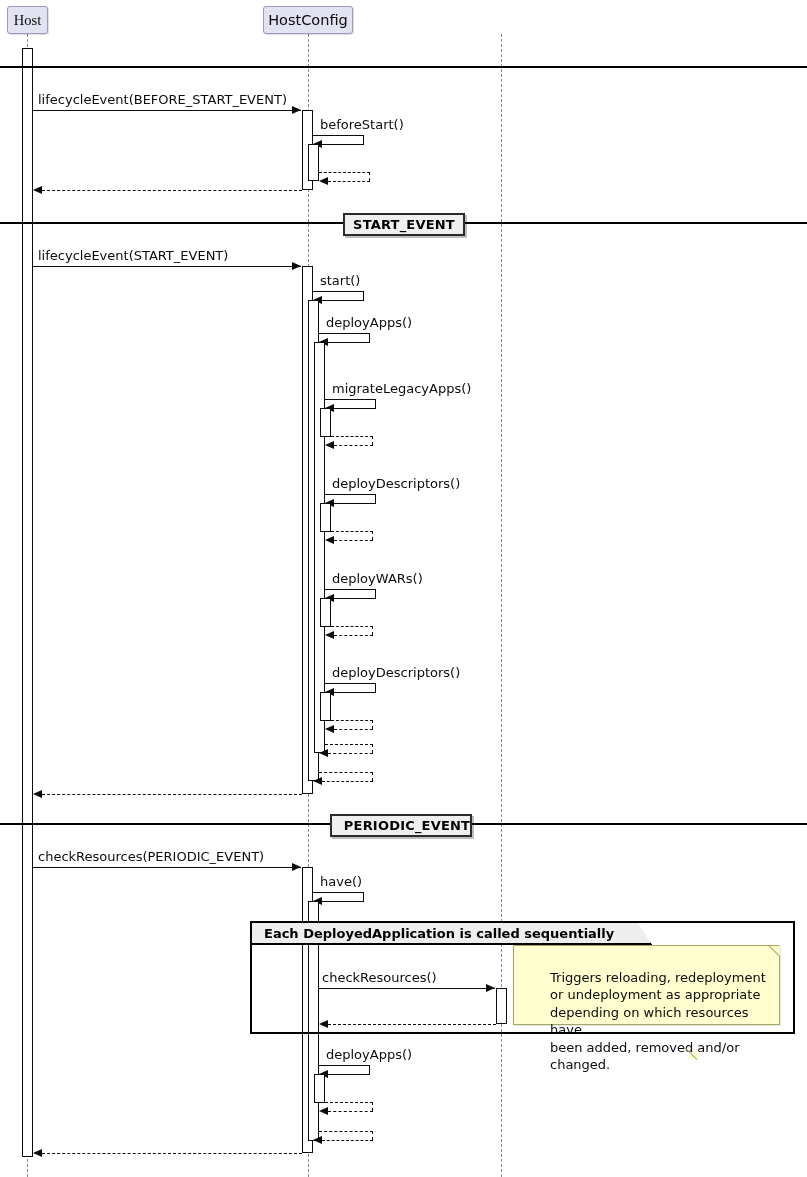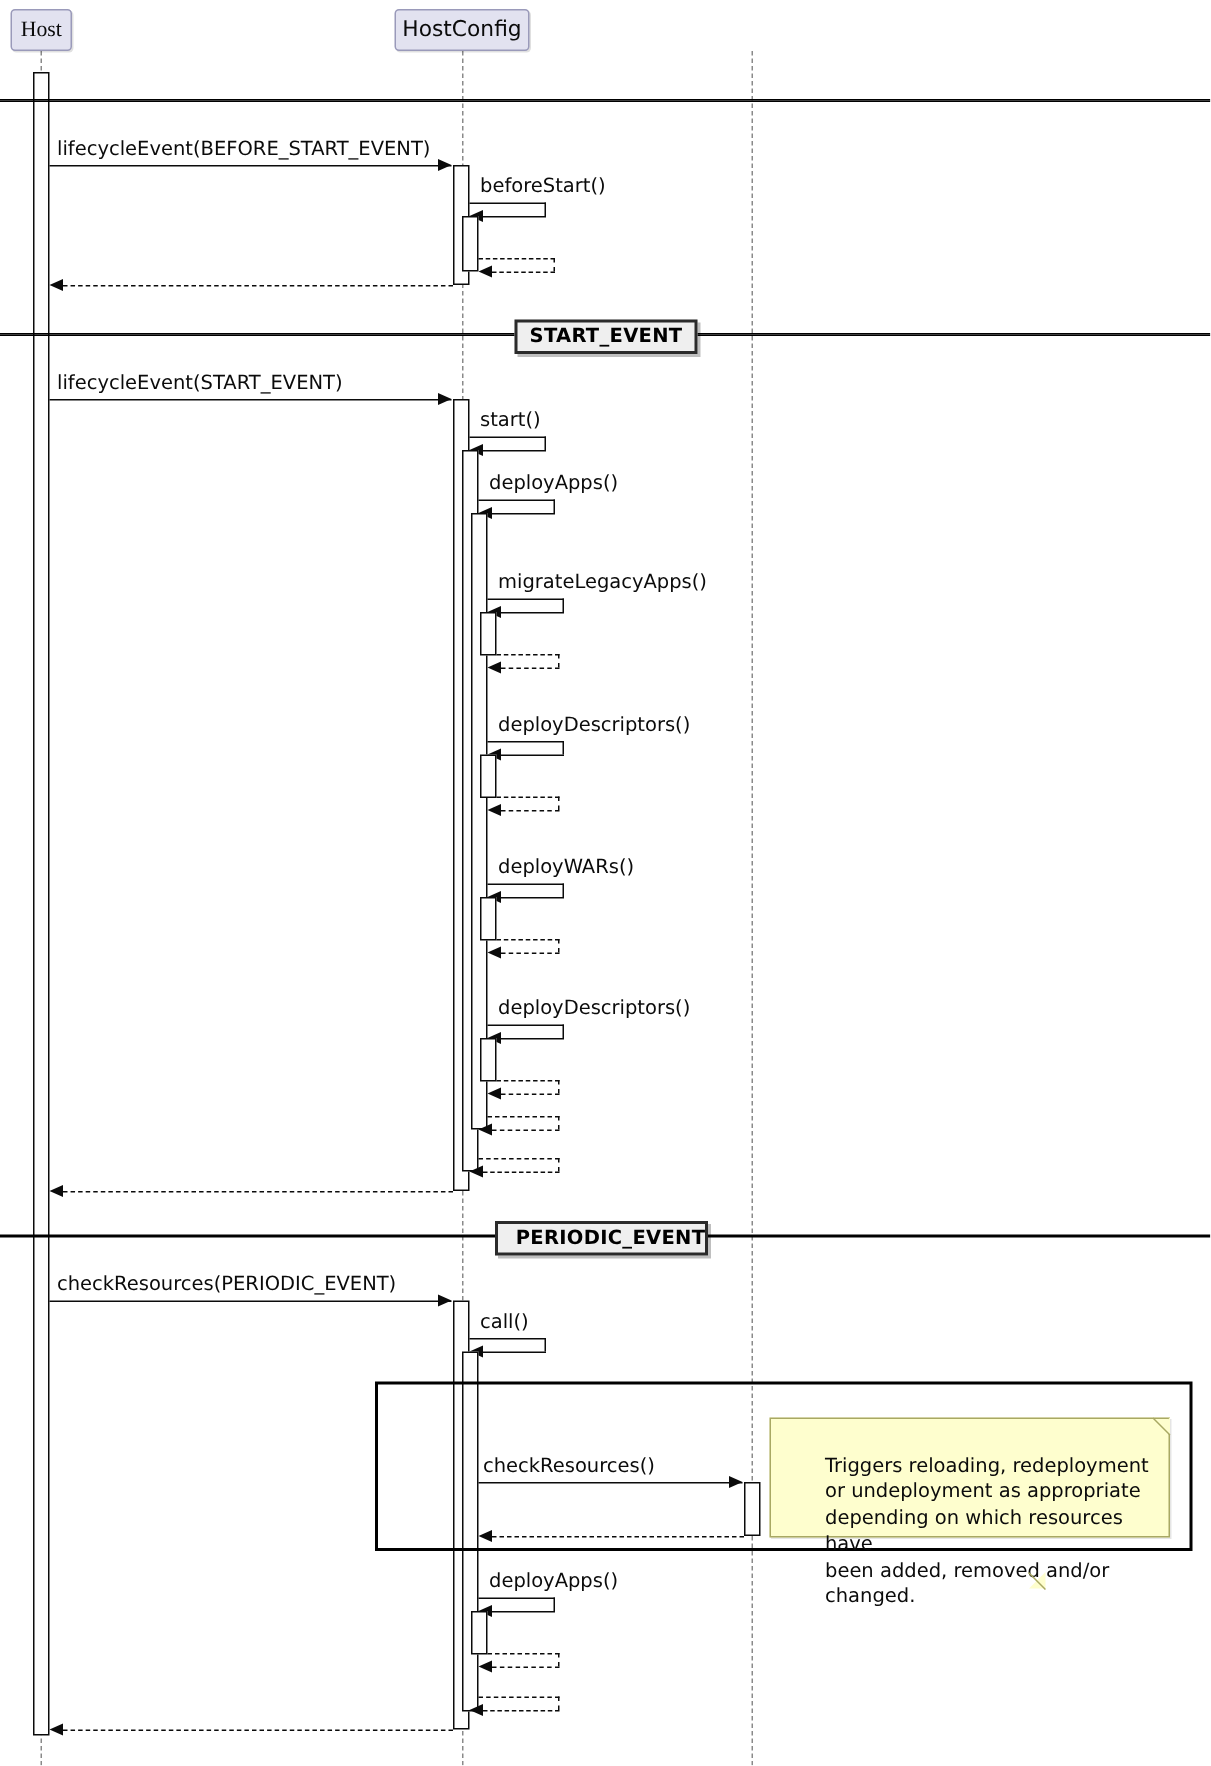--- a/index.html
+++ b/index.html
@@ -217,29 +217,32 @@
   <div class="divider-box" style="left:330px;top:814px;width:142px;height:23px;padding-left:12px;">
     <span>PERIODIC_EVENT</span>
   </div>
 
   <div class="msg-label" style="left:38px;top:849px;">checkResources(PERIODIC_EVENT)</div>
   <div class="msg-line" style="left:33px;top:867px;width:268px;"></div>
   <div class="arrow-r" style="left:292px;top:862.5px;"></div>
 
   <div class="activation" style="left:302px;top:867px;width:11px;height:286px;"></div>
 
-  <div class="msg-label" style="left:320px;top:874px;">call()</div>
+  <div class="msg-label" style="left:320px;top:874px;">have()</div>
   <div class="msg-line" style="left:313px;top:892px;width:51px;"></div>
   <div class="msg-vert" style="left:363px;top:892px;height:9px;"></div>
   <div class="msg-line" style="left:322px;top:901px;width:42px;"></div>
   <div class="arrow-l" style="left:313px;top:896.5px;"></div>
 
   <div class="activation" style="left:308px;top:901px;width:11px;height:240px;"></div>
 
   <div class="group-frame" style="left:250px;top:921px;width:545px;height:113px;"></div>
+  <div class="group-tab" style="left:252px;top:923px;width:400px;height:22px;">
+    <span>Each DeployedApplication is called sequentially</span>
+  </div>
 
   <div class="msg-label" style="left:322px;top:970px;">checkResources()</div>
   <div class="msg-line" style="left:319px;top:988px;width:176px;"></div>
   <div class="arrow-r" style="left:486px;top:983.5px;"></div>
 
   <div class="activation" style="left:496px;top:988px;width:11px;height:36px;"></div>
 
   <div class="msg-line dashed" style="left:328px;top:1024px;width:168px;"></div>
   <div class="arrow-l" style="left:319px;top:1019.5px;"></div>
 

